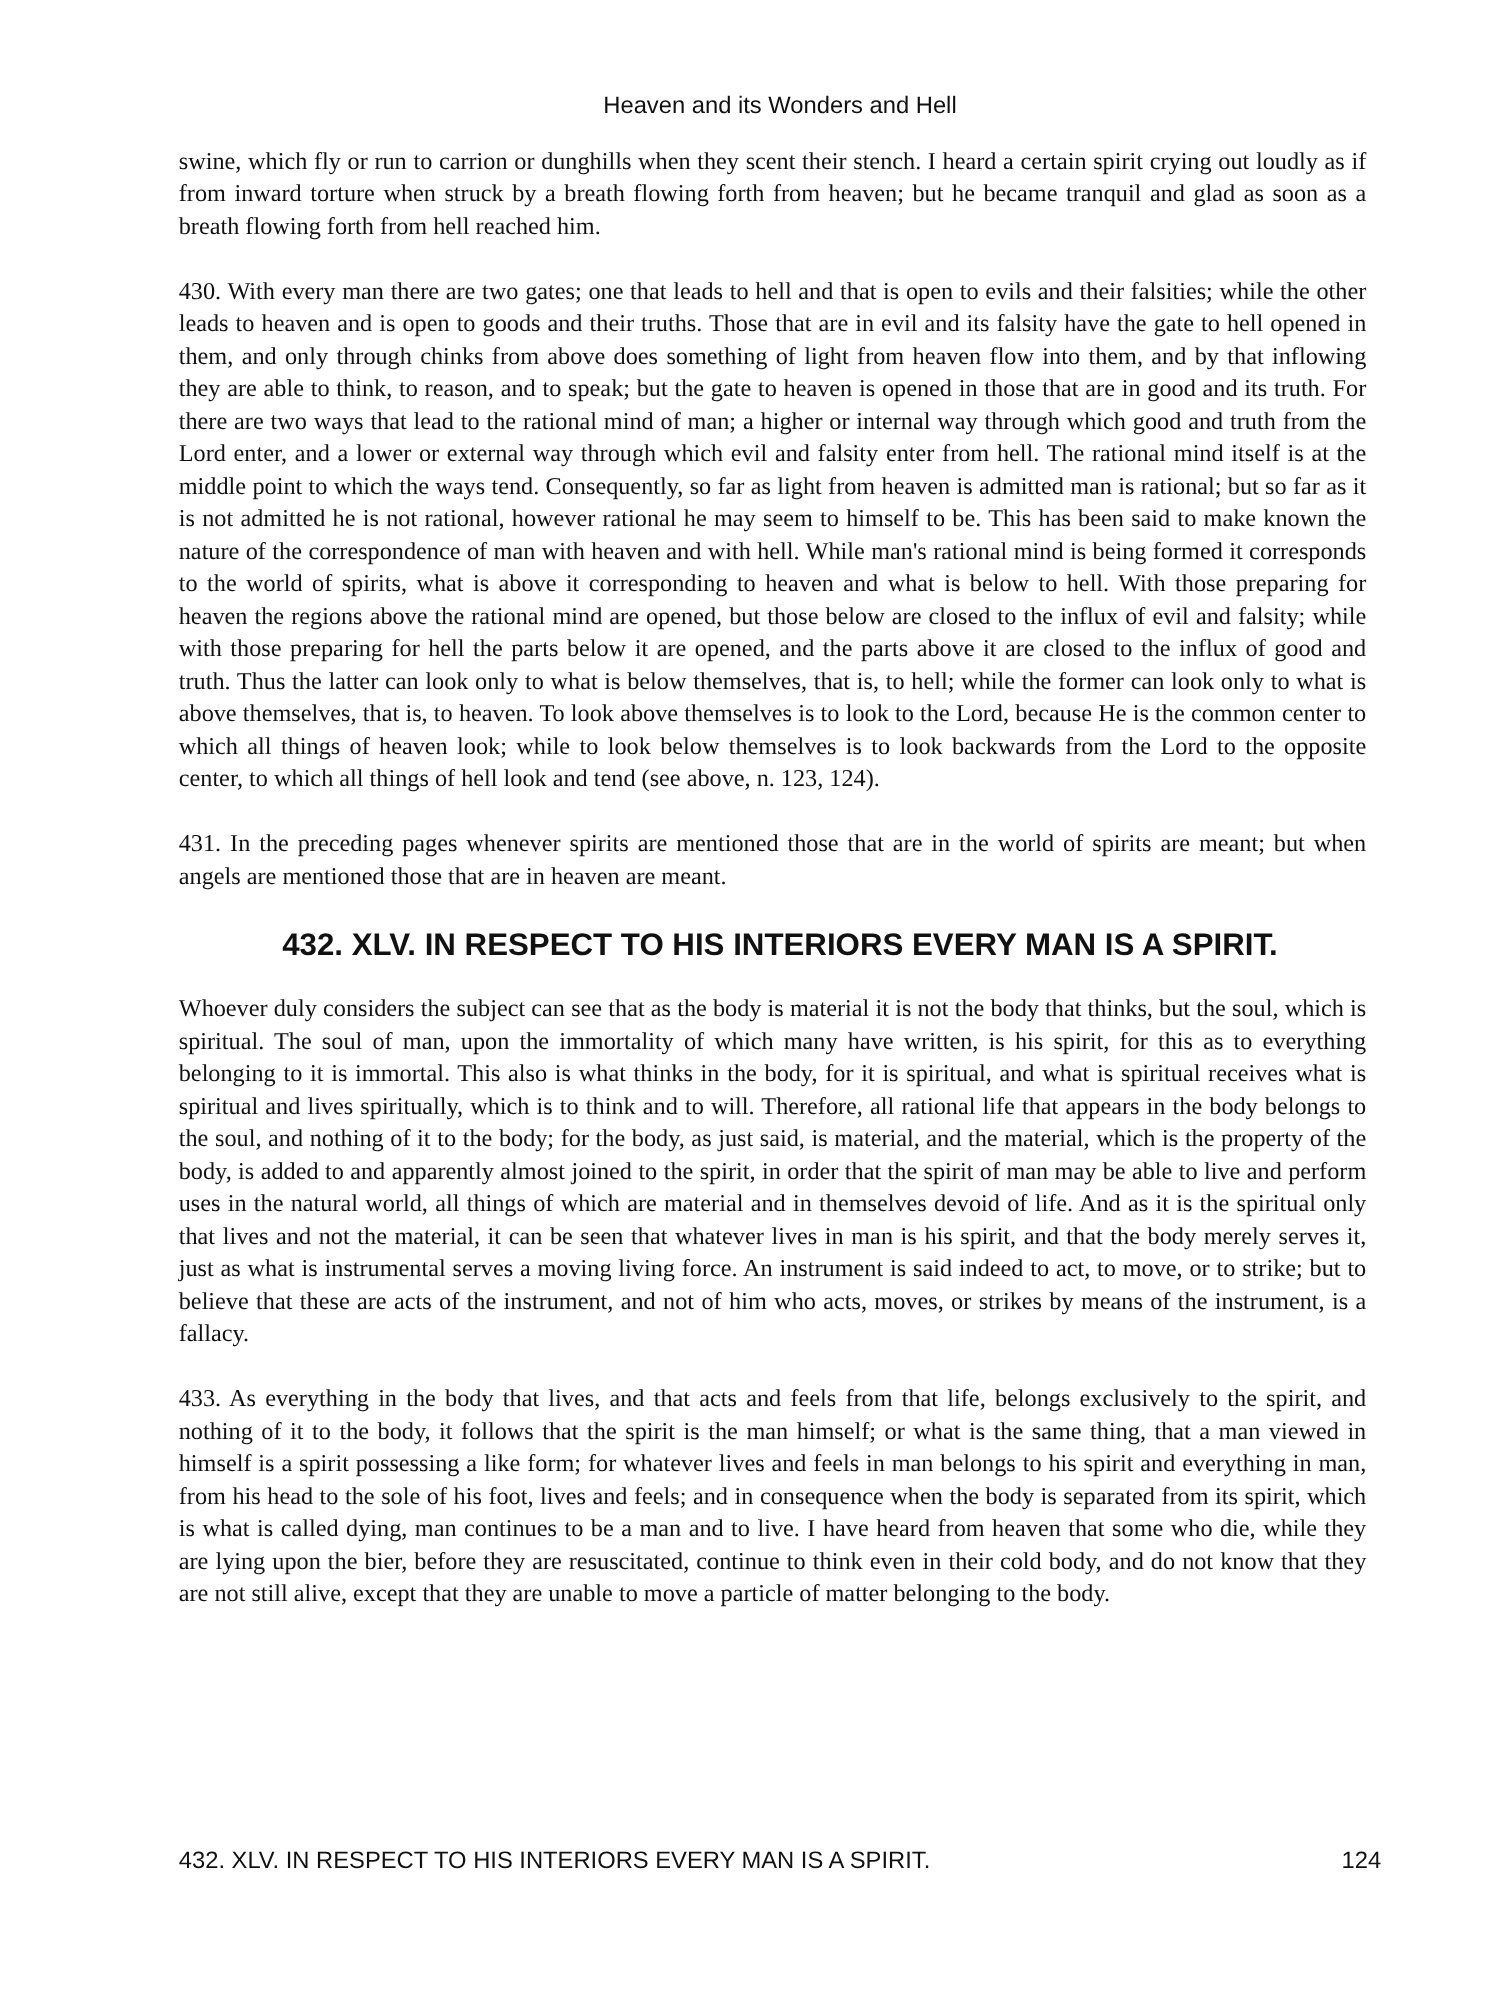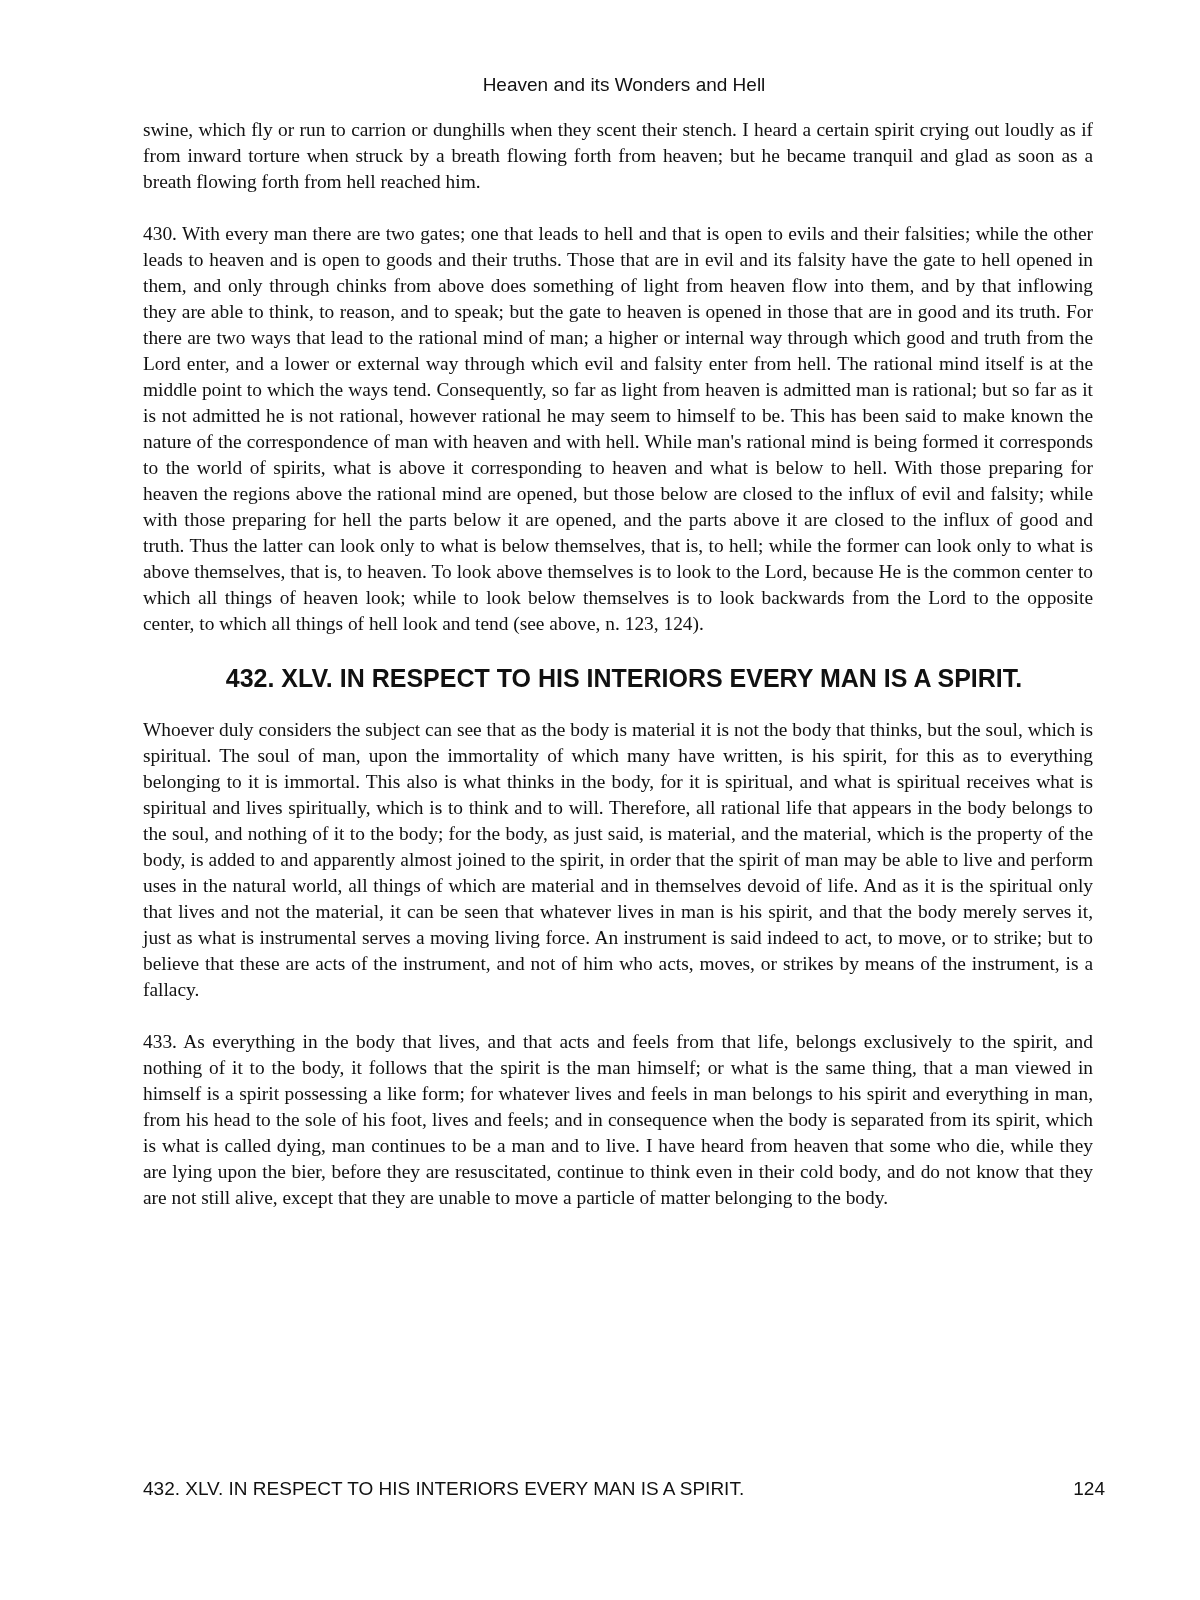--- a/index.html
+++ b/index.html
@@ -61,20 +61,21 @@
     }
   </style>
 </head>
 <body>
 
 <div class="page-header">Heaven and its Wonders and Hell</div>
 
 <div class="content">
   <p>swine, which fly or run to carrion or dunghills when they scent their stench. I heard a certain spirit crying out loudly as if from inward torture when struck by a breath flowing forth from heaven; but he became tranquil and glad as soon as a breath flowing forth from hell reached him.</p>
   <p>430. With every man there are two gates; one that leads to hell and that is open to evils and their falsities; while the other leads to heaven and is open to goods and their truths. Those that are in evil and its falsity have the gate to hell opened in them, and only through chinks from above does something of light from heaven flow into them, and by that inflowing they are able to think, to reason, and to speak; but the gate to heaven is opened in those that are in good and its truth. For there are two ways that lead to the rational mind of man; a higher or internal way through which good and truth from the Lord enter, and a lower or external way through which evil and falsity enter from hell. The rational mind itself is at the middle point to which the ways tend. Consequently, so far as light from heaven is admitted man is rational; but so far as it is not admitted he is not rational, however rational he may seem to himself to be. This has been said to make known the nature of the correspondence of man with heaven and with hell. While man's rational mind is being formed it corresponds to the world of spirits, what is above it corresponding to heaven and what is below to hell. With those preparing for heaven the regions above the rational mind are opened, but those below are closed to the influx of evil and falsity; while with those preparing for hell the parts below it are opened, and the parts above it are closed to the influx of good and truth. Thus the latter can look only to what is below themselves, that is, to hell; while the former can look only to what is above themselves, that is, to heaven. To look above themselves is to look to the Lord, because He is the common center to which all things of heaven look; while to look below themselves is to look backwards from the Lord to the opposite center, to which all things of hell look and tend (see above, n. 123, 124).</p>
+  <p>431. In the preceding pages whenever spirits are mentioned those that are in the world of spirits are meant; but when angels are mentioned those that are in heaven are meant.</p>
 
   <h2 class="section-heading">432. XLV. IN RESPECT TO HIS INTERIORS EVERY MAN IS A SPIRIT.</h2>
 
   <p>Whoever duly considers the subject can see that as the body is material it is not the body that thinks, but the soul, which is spiritual. The soul of man, upon the immortality of which many have written, is his spirit, for this as to everything belonging to it is immortal. This also is what thinks in the body, for it is spiritual, and what is spiritual receives what is spiritual and lives spiritually, which is to think and to will. Therefore, all rational life that appears in the body belongs to the soul, and nothing of it to the body; for the body, as just said, is material, and the material, which is the property of the body, is added to and apparently almost joined to the spirit, in order that the spirit of man may be able to live and perform uses in the natural world, all things of which are material and in themselves devoid of life. And as it is the spiritual only that lives and not the material, it can be seen that whatever lives in man is his spirit, and that the body merely serves it, just as what is instrumental serves a moving living force. An instrument is said indeed to act, to move, or to strike; but to believe that these are acts of the instrument, and not of him who acts, moves, or strikes by means of the instrument, is a fallacy.</p>
   <p>433. As everything in the body that lives, and that acts and feels from that life, belongs exclusively to the spirit, and nothing of it to the body, it follows that the spirit is the man himself; or what is the same thing, that a man viewed in himself is a spirit possessing a like form; for whatever lives and feels in man belongs to his spirit and everything in man, from his head to the sole of his foot, lives and feels; and in consequence when the body is separated from its spirit, which is what is called dying, man continues to be a man and to live. I have heard from heaven that some who die, while they are lying upon the bier, before they are resuscitated, continue to think even in their cold body, and do not know that they are not still alive, except that they are unable to move a particle of matter belonging to the body.</p>
 </div>
 
 <div class="page-footer">
   <span>432. XLV. IN RESPECT TO HIS INTERIORS EVERY MAN IS A SPIRIT.</span>
   <span>124</span>

